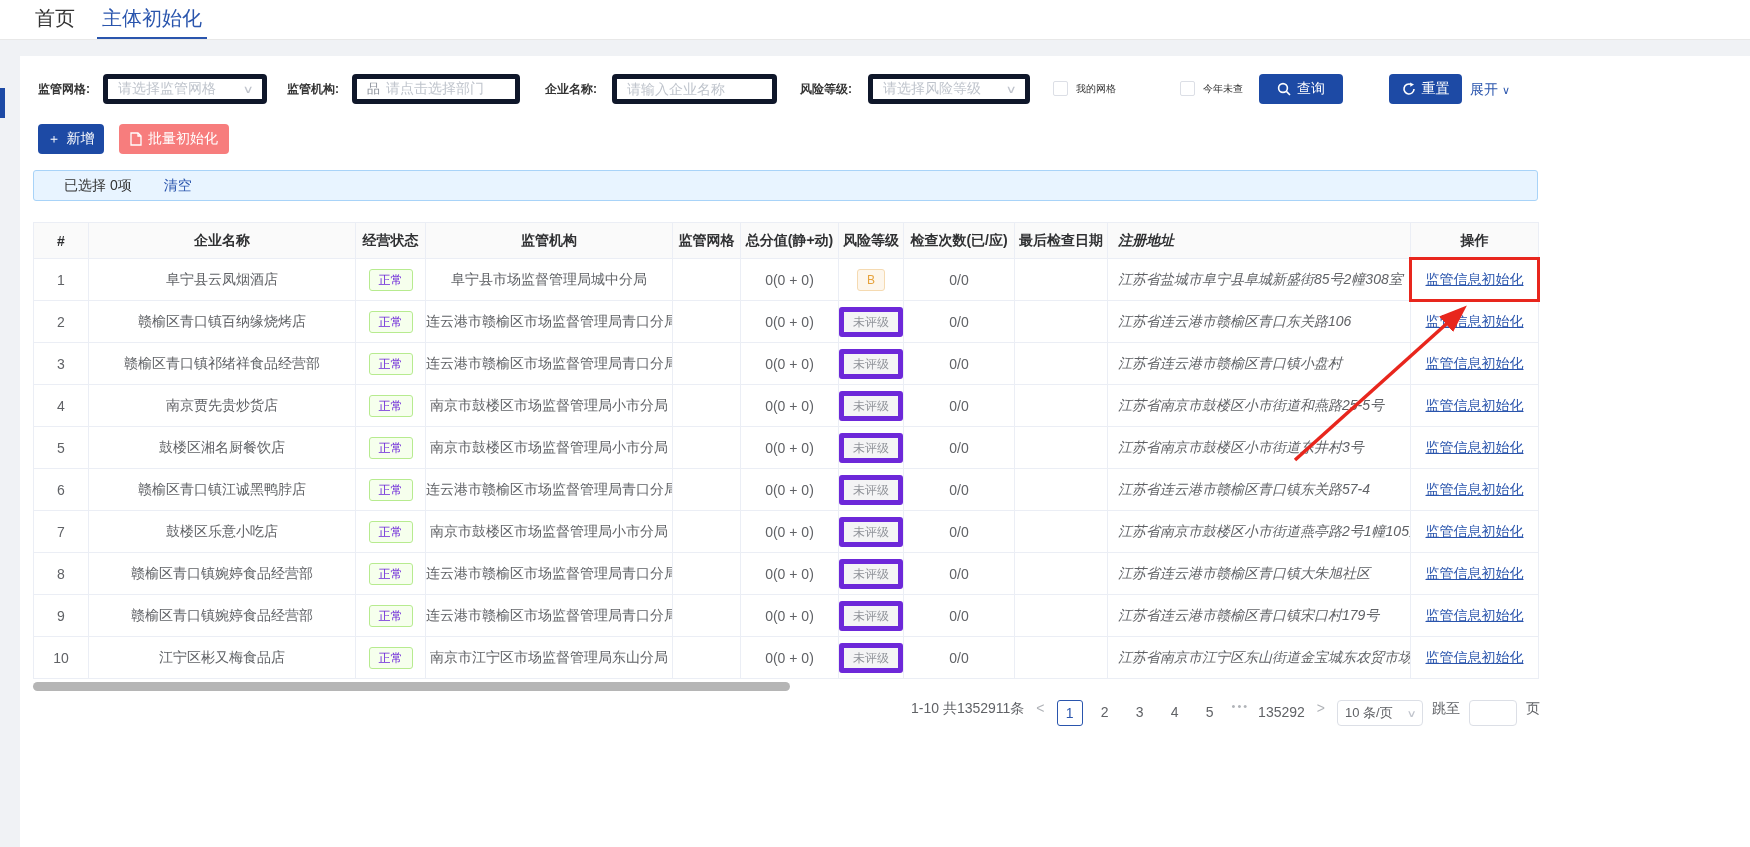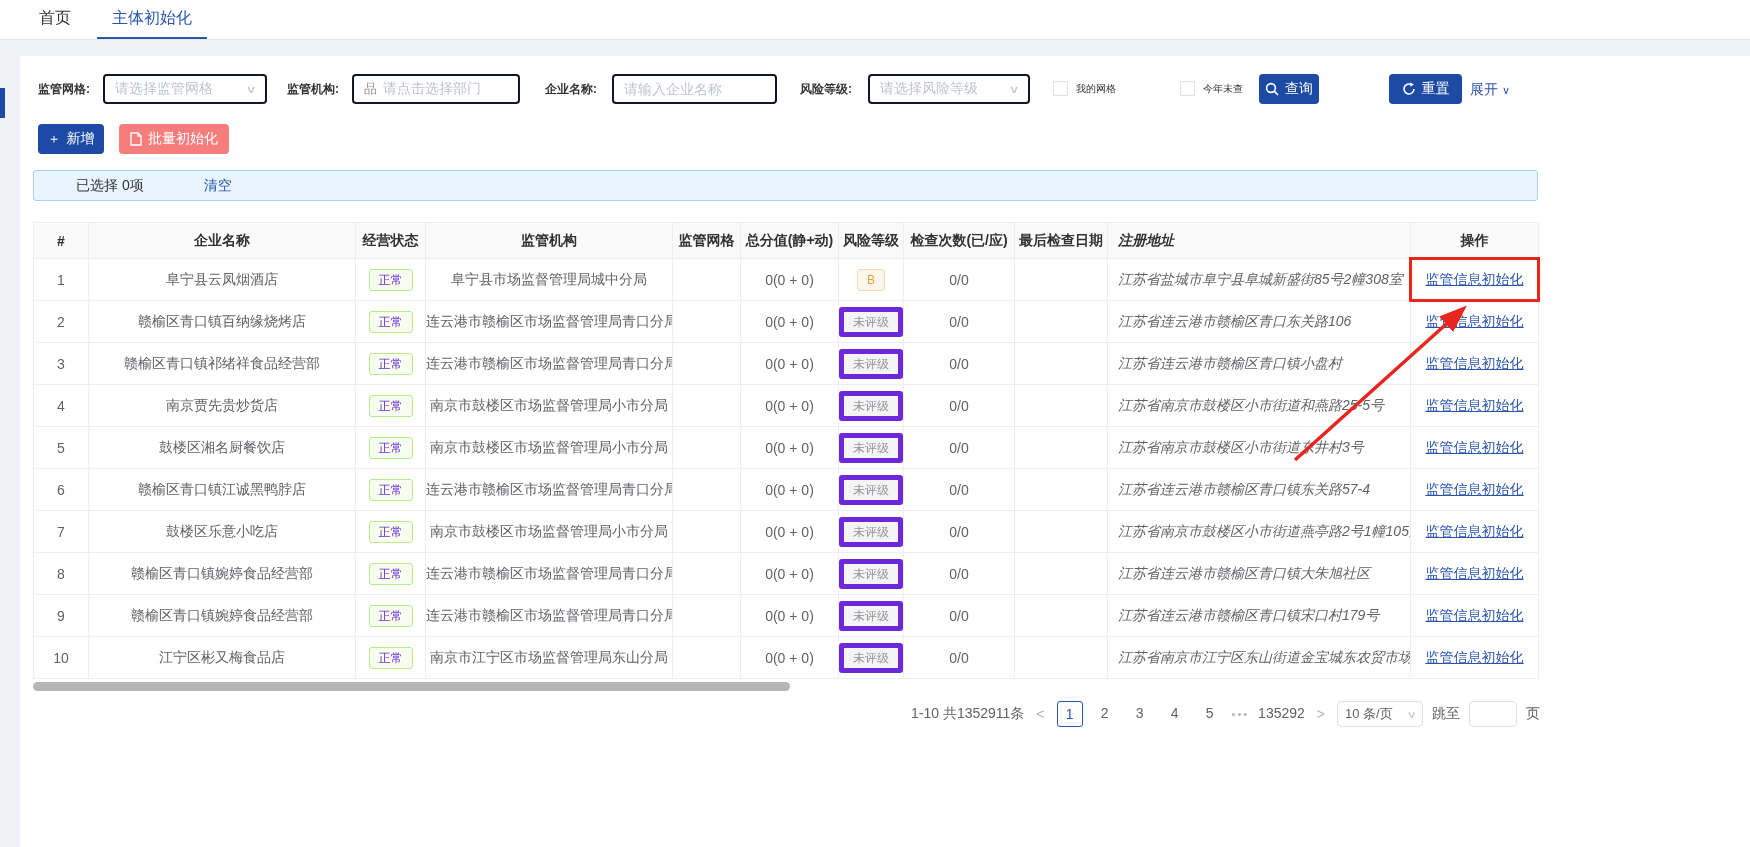--- a/index.html
+++ b/index.html
@@ -8,32 +8,32 @@
     font-family:"Liberation Sans","DejaVu Sans",sans-serif;
     background:#f0f2f5; color:#333; font-size:14px;
     position:relative; overflow:hidden;
   }
   .stage { position:absolute; inset:0; }
 
   
   .tabbar { position:absolute; left:0; top:0; width:1750px; height:40px;
     background:#fff; border-bottom:1px solid #e8e8e8; }
   .tab { position:absolute; top:0; height:39px; line-height:36px; text-align:center;
-    font-size:16px; color:#333; cursor:pointer; }
+    font-size:20px; color:#333; cursor:pointer; }
   .tab.home { left:30px; width:50px; }
   .tab.active { left:97px; width:110px; color:#2a55ad; border-bottom:2px solid #2a55ad; }
 
   
   .card { position:absolute; left:20px; top:56px; width:1730px; height:791px; background:#fff; }
   .strip { position:absolute; left:0; top:88px; width:5px; height:30px; background:#1d4aa5; }
 
   
   .flabel { position:absolute; top:81px; font-weight:700; color:#333; font-size:12px; }
   .ctrl { position:absolute; top:74px; height:30px; background:#fff;
-    border:2px solid #0f172a; border-radius:4px; display:flex; align-items:center;
+    border:5px solid #0f172a; border-radius:4px; display:flex; align-items:center;
     padding:8px 10px; color:#bfc4cc; font-size:14px; }
   .ctrl .ph { flex:1; overflow:hidden; white-space:nowrap; }
   .ctrl .caret { color:#c0c4cc; font-size:11px; transform:scaleX(1.4); }
   input.ctrl { color:#606266; }
   input.ctrl::placeholder { color:#bfc4cc; }
   .previcon { color:#8a8f99; margin-right:6px; font-size:13px; }
   .chk { position:absolute; top:81px; display:flex; align-items:center; gap:8px;
     color:#333; font-size:10px; cursor:pointer; }
   .chk .box { width:15px; height:15px; border:1px solid #dcdfe6; border-radius:2px; background:#fff; }
   .btn { position:absolute; top:74px; height:30px; border:none; border-radius:4px;
@@ -43,21 +43,21 @@
   .btn-soft { background:#f77d7d; }
   .expand { position:absolute; top:81px; left:1470px; color:#2a55ad; cursor:pointer; font-size:14px; }
   .icon-svg { display:inline-block; vertical-align:middle; }
 
   
   .row-actions .btn { top:124px; }
 
   
   .alert { position:absolute; left:33px; top:170px; width:1505px; height:31px;
     background:#e8f4ff; border:1px solid #a8d3f8; border-radius:3px;
-    display:flex; align-items:center; padding-left:42px; gap:60px; font-size:14px; }
+    display:flex; align-items:center; padding-left:30px; gap:32px; font-size:14px; }
   .alert .clear { color:#2a55ad; cursor:pointer; }
 
   
   table.grid { position:absolute; left:33px; top:222px; width:1505px;
     border-collapse:collapse; table-layout:fixed; font-size:14px; color:#606266; }
   table.grid th, table.grid td { border:1px solid #ebeef5; text-align:center;
     overflow:hidden; white-space:nowrap; }
   table.grid th { height:36px; background:#fafafa; color:#303133; font-weight:700; font-size:14px; }
   table.grid td { height:42px; background:#fff; }
   table.grid td.addr, table.grid th.c9 { text-align:left; padding-left:10px;font-style:italic; }
@@ -68,21 +68,21 @@
   .tag-warning { color:#e6a23c; background:#fdf6ec; border:1px solid #f5dab1; }
   .tag-muted   { color:#909399; background:#f4f4f5; border:5px solid #6d28d9; }
   a.op-link { color:#2a55ad; text-decoration:underline; font-size:14px; }
 
   
   .hscroll { position:absolute; left:33px; top:682px; width:757px; height:9px;
     background:#b5b5b5; border-radius:5px; cursor:pointer; }
 
   
   .pager { position:absolute; top:700px; right:210px; height:28px;
-    display:flex; align-items:center; gap:9px; color:#606266; font-size:14px;margin-left:16px; }
+    display:flex; align-items:flex-start; gap:9px; color:#606266; font-size:14px;margin-left:16px; }
   .pager .nav { color:#b0b3b8; font-size:14px; cursor:pointer; padding:0 3px; }
   .pager .page { min-width:26px; height:26px; line-height:24px; text-align:center;
     cursor:pointer; border-radius:3px; }
   .pager .page.active { border:1px solid #2a55ad; color:#2a55ad; background:#fff; }
   .pager .dots { color:#b0b3b8; letter-spacing:2px; font-size:11px; }
   .pager .sizer { width:86px; height:26px; border:1px solid #dcdfe6; border-radius:4px;
     display:flex; align-items:center; justify-content:space-between; padding:0 7px;
     font-size:13px; color:#606266; cursor:pointer; }
   .pager .sizer .caret { color:#c0c4cc; font-size:10px; transform:scaleX(1.4); }
   .pager input.jump { width:48px; height:26px; border:1px solid #dcdfe6; border-radius:4px; }
@@ -123,21 +123,21 @@
     <span class="caret">∨</span>
   </div>
   <label class="chk" style="left:1053px">
     <span class="box"></span>
     <span>我的网格</span>
   </label>
   <label class="chk" style="left:1180px">
     <span class="box"></span>
     <span>今年未查</span>
   </label>
-  <button class="btn btn-primary" style="left:1259px;width:60px">
+  <button class="btn btn-primary" style="left:1259px;width:84px">
     <svg class="icon-svg" width="14" height="14" viewBox="0 0 14 14">
       <circle cx="6" cy="6" r="4.4" fill="none" stroke="#fff" stroke-width="1.6"></circle>
       <line x1="9.4" y1="9.4" x2="13" y2="13" stroke="#fff" stroke-width="1.6"></line>
     </svg>
     <span>查询</span>
   </button>
   <button class="btn btn-primary" style="left:1389px;width:73px">
     <svg class="icon-svg" width="14" height="14" viewBox="0 0 14 14">
       <path d="M12 7 A5 5 0 1 1 8.8 2.3" fill="none" stroke="#fff" stroke-width="1.6"></path>
       <path d="M8 0.4 L12 2.6 L8.4 4.8 Z" fill="#fff"></path>

